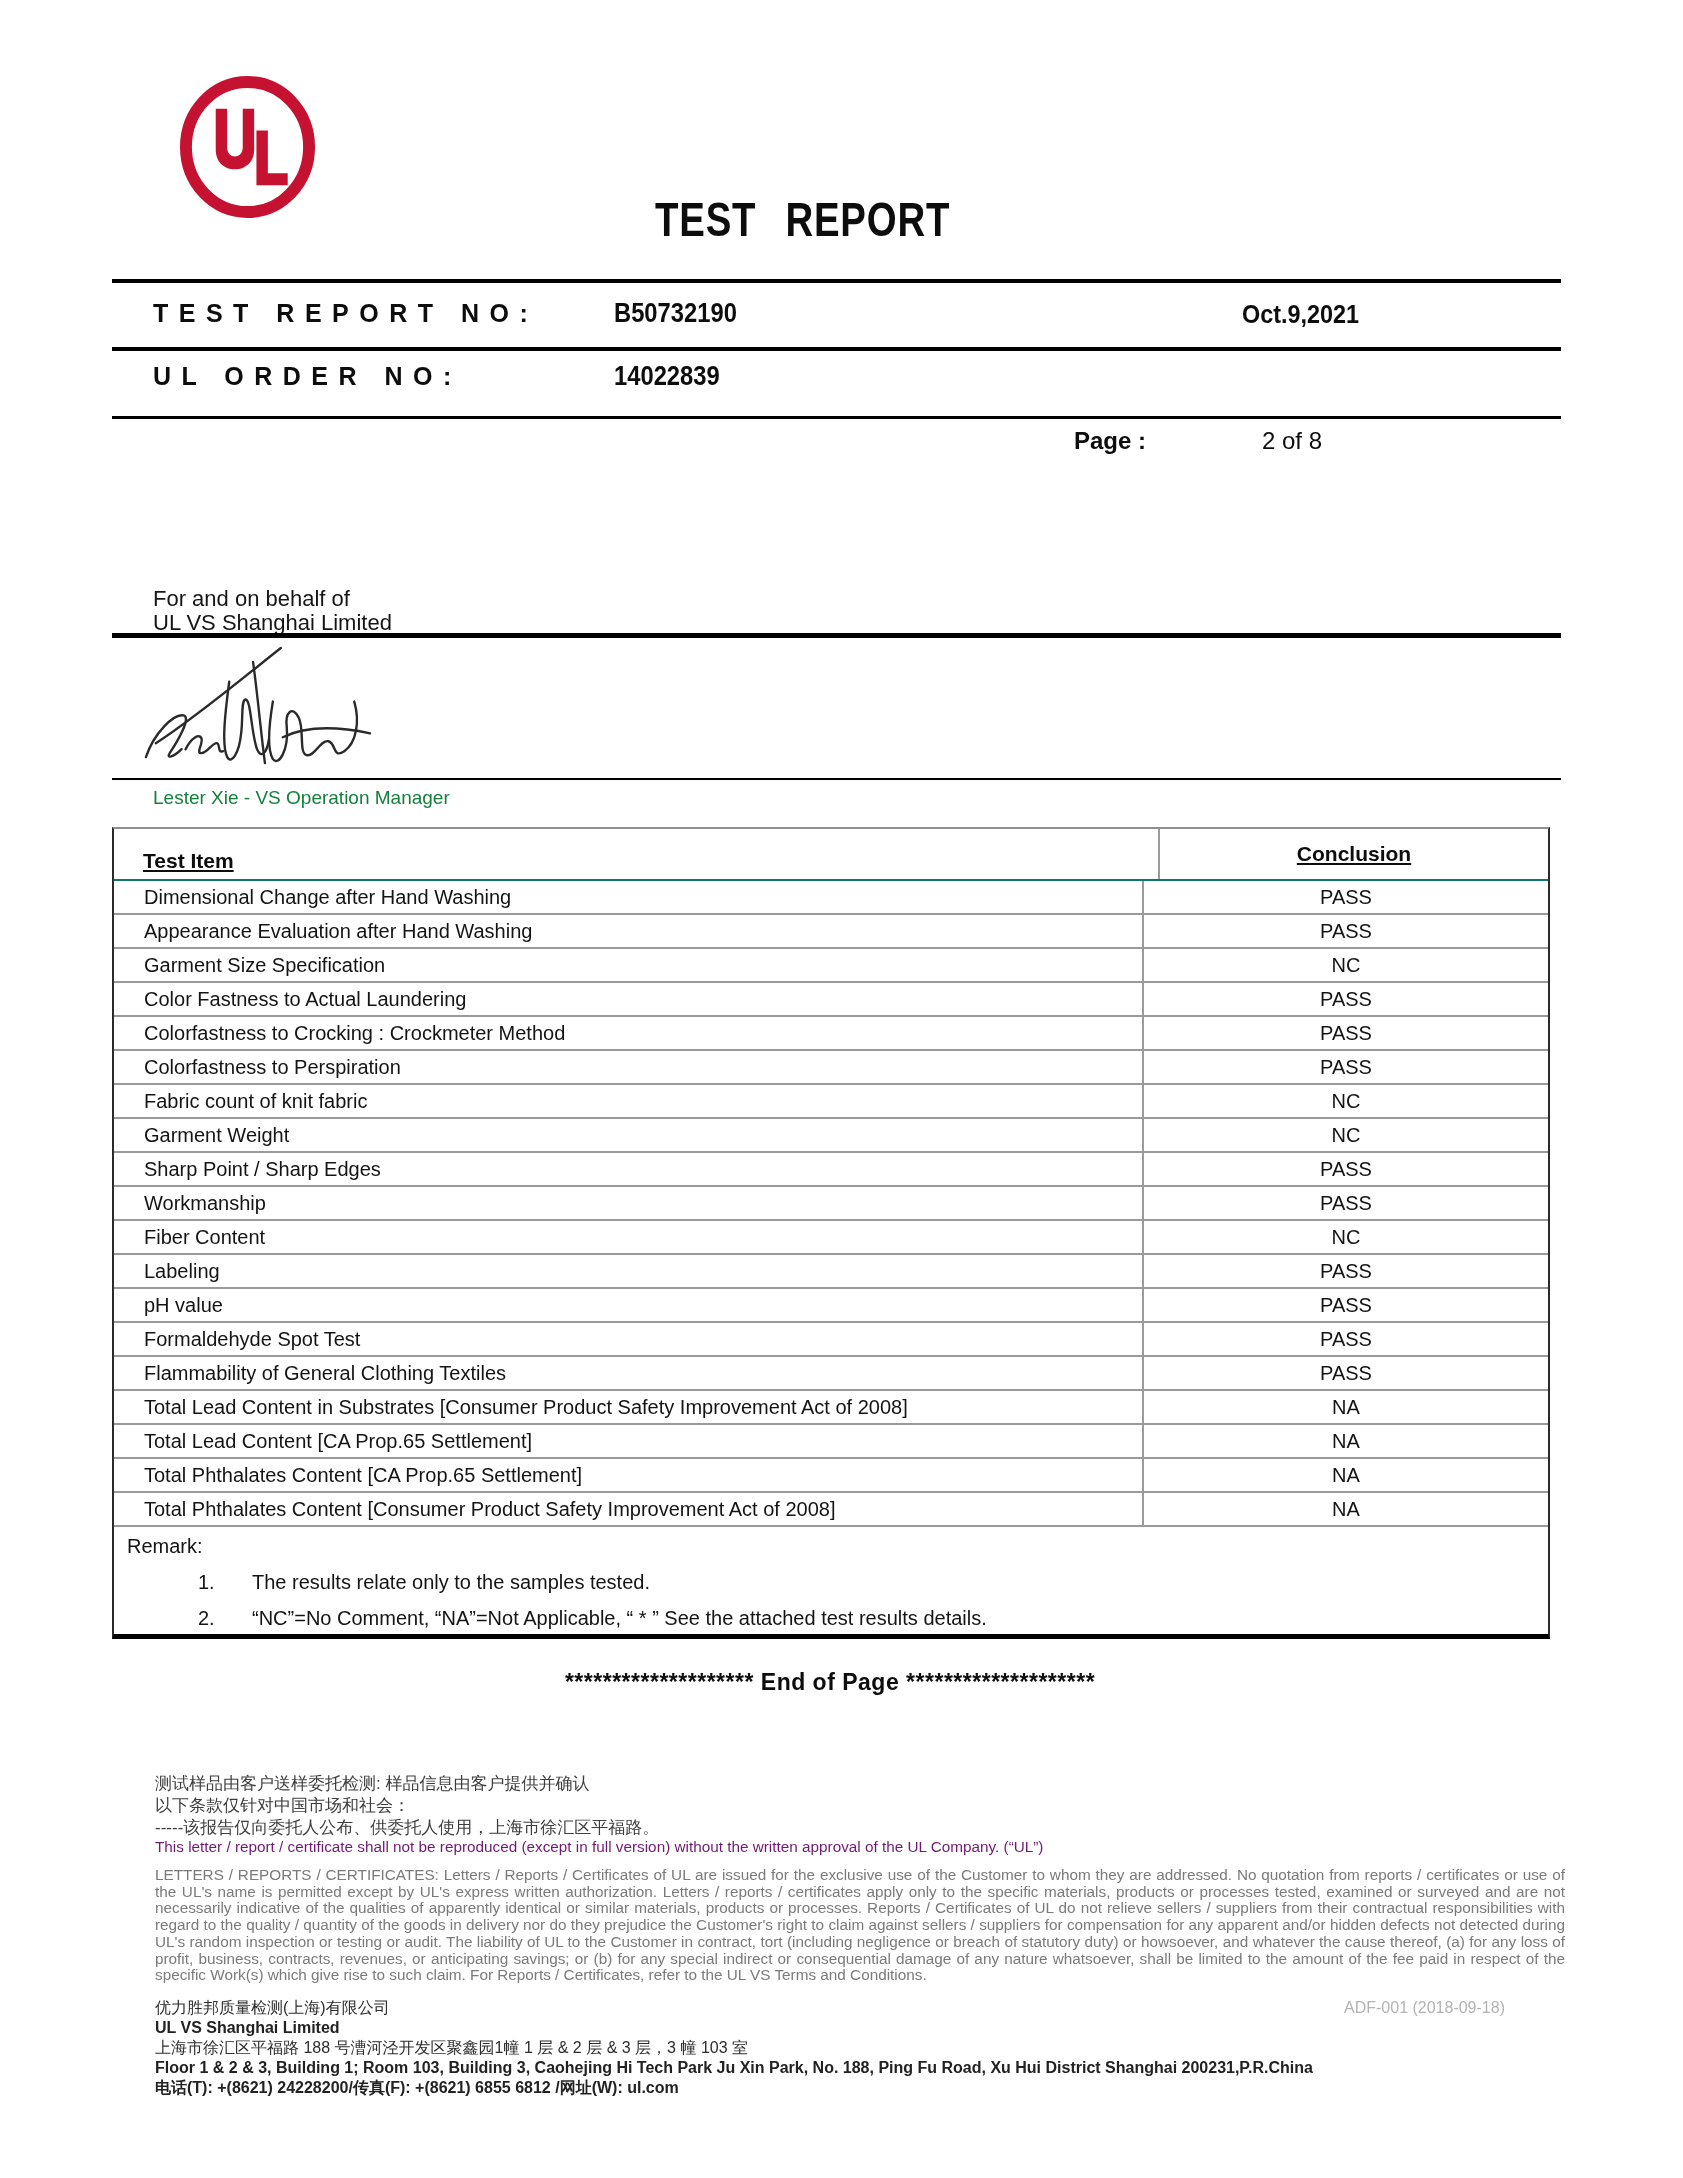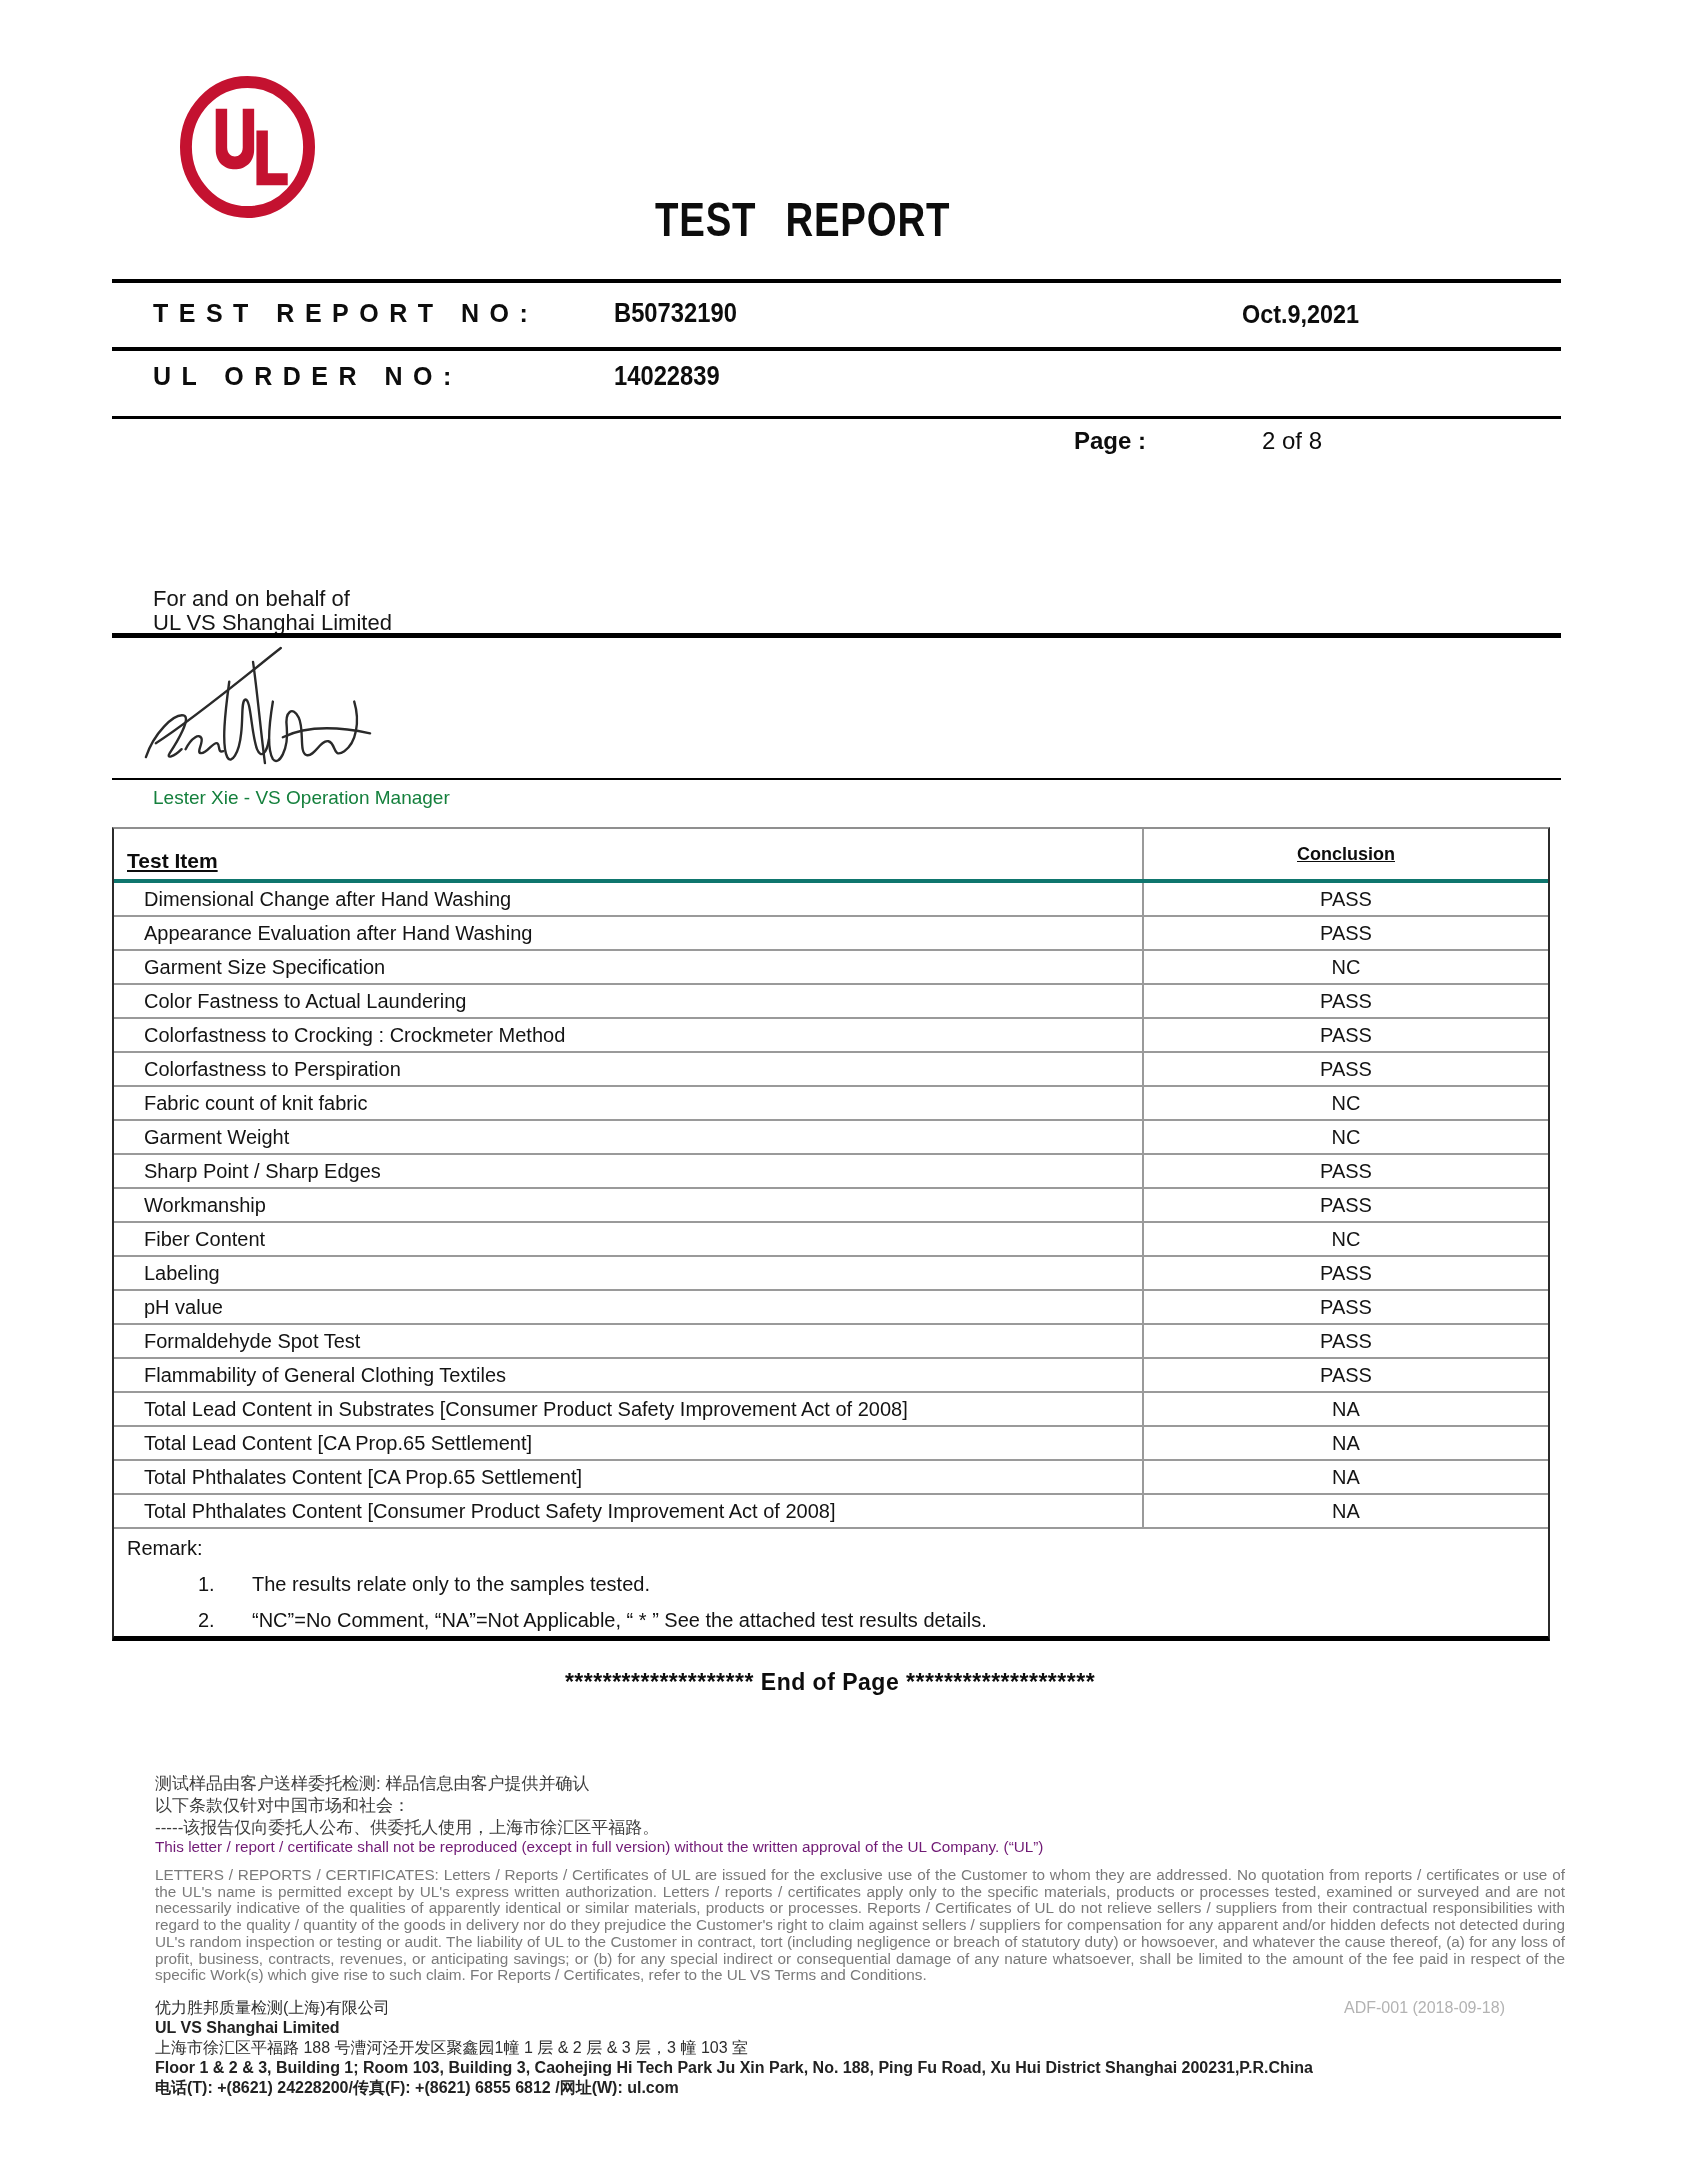--- a/index.html
+++ b/index.html
@@ -39,29 +39,29 @@
   .page-label{position:absolute;left:1074px;top:427px;font-size:24px;font-weight:bold;color:#0d0d0d;}
   .page-value{position:absolute;left:1262px;top:427px;font-size:24px;color:#0d0d0d;}
   .behalf{position:absolute;left:153px;font-size:22px;color:#161616;white-space:nowrap;}
   .sig-name{position:absolute;left:153px;top:787px;font-size:19px;color:#15803d;}
   
   .tbl{
     position:absolute;left:112px;top:827px;width:1434px;
     border:2px solid #2b2b2b;border-top:2px solid #8f8f8f;border-bottom:5px solid #000;
     box-sizing:content-box;
   }
-  .thead{display:flex;height:50px;border-bottom:4px solid #0f766e;}
+  .thead{display:flex;height:50px;border-bottom:2px solid #0f766e;padding-left:16px;}
   .th-item{
     width:1030px;display:flex;align-items:flex-end;padding:0 0 6px 13px;box-sizing:border-box;
     border-right:2px solid #9a9a9a;
     font-size:21px;font-weight:bold;text-decoration:underline;color:#0d0d0d;
   }
   .th-conc{
     flex:1;display:flex;align-items:center;justify-content:center;
-    font-size:18px;font-weight:bold;text-decoration:underline;color:#0d0d0d;
+    font-size:21px;font-weight:bold;text-decoration:underline;color:#0d0d0d;
   }
   .trow{display:flex;height:34px;border-bottom:2px solid #9a9a9a;box-sizing:border-box;}
   .tcell-item{
     width:1030px;display:flex;align-items:center;padding-left:30px;box-sizing:border-box;
     border-right:2px solid #9a9a9a;font-size:20px;color:#141414;white-space:nowrap;
   }
   .tcell-conc{flex:1;display:flex;align-items:center;justify-content:center;font-size:20px;color:#141414;}
   .remark{padding:8px 0 0 13px;height:99px;box-sizing:content-box;font-size:20px;color:#141414;}
   .remark-title{font-size:20px;color:#141414;}
   .remark-item{display:flex;margin-top:13px;}

